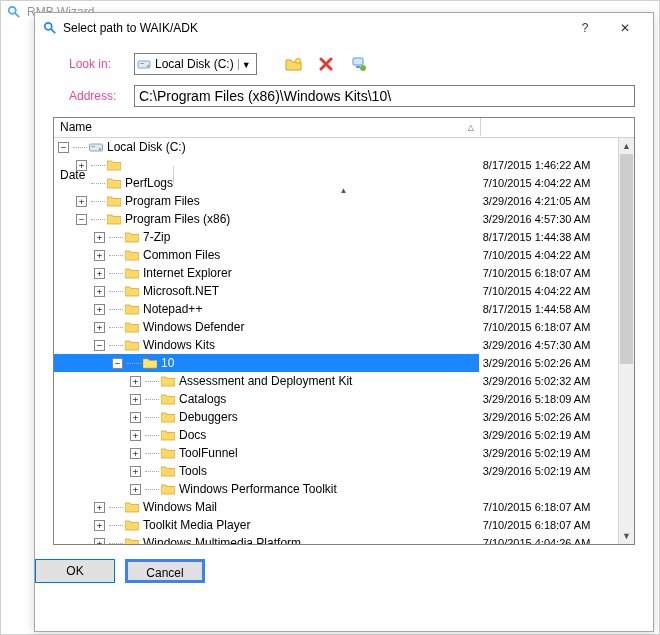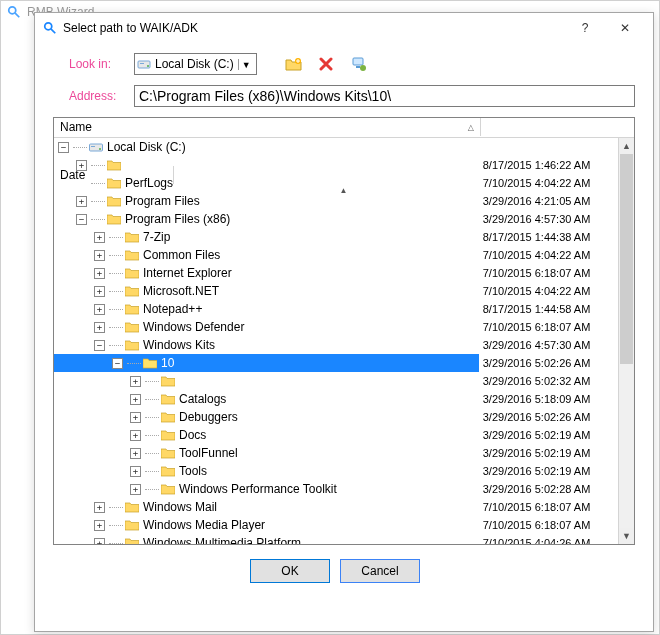--- a/index.html
+++ b/index.html
@@ -47,22 +47,22 @@
   .indent { display:inline-block; height:1px; }
   .toggle { width: 11px; height: 11px; border: 1px solid #888; display: inline-flex; align-items:center; justify-content:center; font-size: 9px; line-height: 1; margin-right: 4px; font-family: monospace; color:#333; background:#fff; }
   .toggle.blank { border:none; background:transparent; }
   .dashes { display:inline-block; width:14px; height:1px; border-top:1px dotted #aaa; margin-right:0; }
   .folder { width: 14px; height: 12px; margin: 0 4px 0 2px; display:inline-block; position:relative; }
   .folder svg { display:block; }
   .drive { width:14px; height:12px; margin:0 4px 0 2px; display:inline-block; }
   .label { font-size: 12px; color: #000; }
   .tree-row.selected .label { color:#fff; }
 
-  .btnbar { display:flex; justify-content:center; gap:10px; padding: 14px 18px 0 0; }
-  .btn { width: 80px; height: 24px; border: 1px solid #3b82f6; background: #e1e1e1; text-align:center; line-height:22px; font-size:12px; }
+  .btnbar { display:flex; justify-content:flex-start; gap:10px; padding: 14px 18px 0 0; }
+  .btn { width: 80px; height: 24px; border: 3px solid #3b82f6; background: #e1e1e1; text-align:center; line-height:22px; font-size:12px; }
   .btn.default { border: 1px solid #0078d7; }
 
   .mag-ico { width:14px; height:14px; }
 </style>
 </head>
 <body>
 
 <div class="parent-window">
   <div class="parent-title">
     <svg class="blue-ico" viewBox="0 0 16 16">
@@ -328,20 +328,21 @@
           <div class="tree-row">
             <div class="name-cell">
               <span class="indent" style="width: 76px;"></span>
               <span class="toggle">+</span>
               <span class="dashes"></span>
               <span class="folder">
                 <svg width="14" height="12" viewBox="0 0 14 12">
                   <path d="M0 2h5l1 1.5h8V11H0z" fill="#ffd866" stroke="#c9a227" stroke-width="0.7"></path>
                 </svg>
               </span>
+              <span class="label">Assessment and Deployment Kit</span>
             </div>
             <div class="date-cell">3/29/2016 5:02:32 AM</div>
           </div>
           <div class="tree-row">
             <div class="name-cell">
               <span class="indent" style="width: 76px;"></span>
               <span class="toggle">+</span>
               <span class="dashes"></span>
               <span class="folder">
                 <svg width="14" height="12" viewBox="0 0 14 12">
@@ -413,21 +414,20 @@
               <span class="indent" style="width: 76px;"></span>
               <span class="toggle">+</span>
               <span class="dashes"></span>
               <span class="folder">
                 <svg width="14" height="12" viewBox="0 0 14 12">
                   <path d="M0 2h5l1 1.5h8V11H0z" fill="#ffd866" stroke="#c9a227" stroke-width="0.7"></path>
                 </svg>
               </span>
               <span class="label">Windows Performance Toolkit</span>
             </div>
-            <div class="date-cell">3/29/2016 5:02:28 AM</div>
           </div>
           <div class="tree-row">
             <div class="name-cell">
               <span class="indent" style="width: 40px;"></span>
               <span class="toggle">+</span>
               <span class="dashes"></span>
               <span class="folder">
                 <svg width="14" height="12" viewBox="0 0 14 12">
                   <path d="M0 2h5l1 1.5h8V11H0z" fill="#ffd866" stroke="#c9a227" stroke-width="0.7"></path>
                 </svg>
@@ -439,21 +439,21 @@
           <div class="tree-row">
             <div class="name-cell">
               <span class="indent" style="width: 40px;"></span>
               <span class="toggle">+</span>
               <span class="dashes"></span>
               <span class="folder">
                 <svg width="14" height="12" viewBox="0 0 14 12">
                   <path d="M0 2h5l1 1.5h8V11H0z" fill="#ffd866" stroke="#c9a227" stroke-width="0.7"></path>
                 </svg>
               </span>
-              <span class="label">Windows Media Player</span>
+              <span class="label">Toolkit Media Player</span>
             </div>
             <div class="date-cell">7/10/2015 6:18:07 AM</div>
           </div>
           <div class="tree-row">
             <div class="name-cell">
               <span class="indent" style="width: 40px;"></span>
               <span class="toggle">+</span>
               <span class="dashes"></span>
               <span class="folder">
                 <svg width="14" height="12" viewBox="0 0 14 12">

